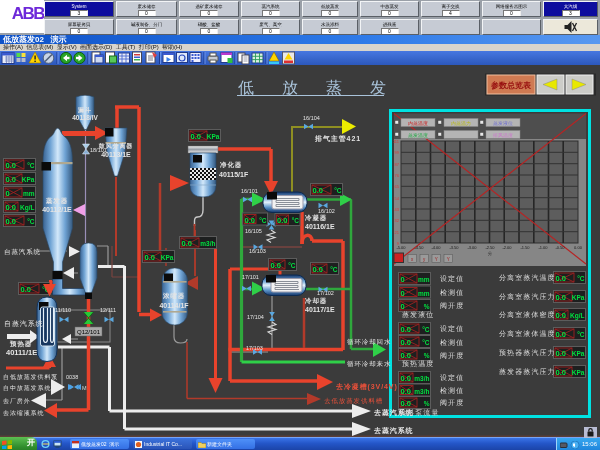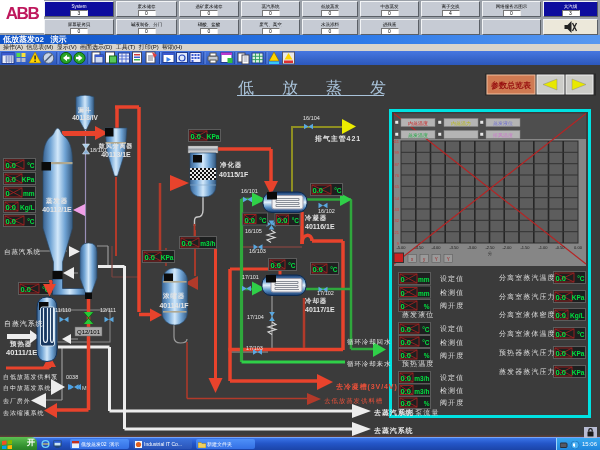--- a/index.html
+++ b/index.html
@@ -1,19 +1,19 @@
 <!DOCTYPE html>
 <html><head><meta charset="utf-8">
 <style>
 *{margin:0;padding:0;box-sizing:border-box}
 html,body{width:600px;height:450px;overflow:hidden;background:#3b3b3b;font-family:"Liberation Sans",sans-serif}
 #page{position:relative;width:600px;height:450px}
 .abs{position:absolute}
 #top{left:0;top:0;width:600px;height:35px;background:#9aa0a8}
-#abb{left:0;top:0;width:44px;height:33px;background:#fff;color:#be185d;font-weight:bold;font-size:17px;letter-spacing:-1.5px;text-align:center;line-height:27px}
+#abb{left:0;top:0;width:44px;height:33px;background:#fff;color:#6d28d9;font-weight:bold;font-size:17px;letter-spacing:-1.5px;text-align:right;line-height:27px}
 .tb{position:absolute;height:16px;background:#c6cbd4;border:1px solid;border-color:#f2f4f6 #5a5f66 #5a5f66 #f2f4f6;font-size:5px;color:#000;text-align:center;overflow:hidden}
 .tb .t{display:block;margin-top:1px;white-space:nowrap;transform:scale(0.9);transform-origin:center top}
 .tb .n{display:block;margin:1px auto 0;width:18px;height:7px;background:#fff;border:1px solid;border-color:#777 #eee #eee #777;font-size:5px;line-height:5px;color:#000}
 .tb.blue{background:#0d0d9e;color:#fff}
 #title{left:0;top:35px;width:600px;height:9px;background:linear-gradient(90deg,#0e52c8,#2e7ae8 60%,#5898f0);color:#fff;font-size:8px;font-weight:bold;line-height:9px;padding-left:3px}
 #menu{left:0;top:44px;width:600px;height:7px;background:#d8d4cc;color:#111;font-size:6px;line-height:7px;padding-left:3px;white-space:nowrap}
 #tbar{left:0;top:51px;width:600px;height:14px;background:linear-gradient(#4777e0,#2c58bc)}
 #task{left:0;top:437px;width:600px;height:13px;background:linear-gradient(#3a74e8,#2456c8 45%,#1b44a8);border-top:1px solid #77a5f5}
 #start{left:0;top:437px;width:37px;height:17px;background:linear-gradient(#5cbf52,#2f8c2c 60%,#237321);border-radius:0 6px 6px 0;color:#fff;font-size:8px;font-weight:bold;line-height:12px;padding-left:27px}
 .tkb{position:absolute;top:439px;height:10px;width:59px;background:linear-gradient(#4e90f8,#3470e4);border-radius:2px;color:#fff;font-size:5px;line-height:10px;padding-left:11px;white-space:nowrap;overflow:hidden}

